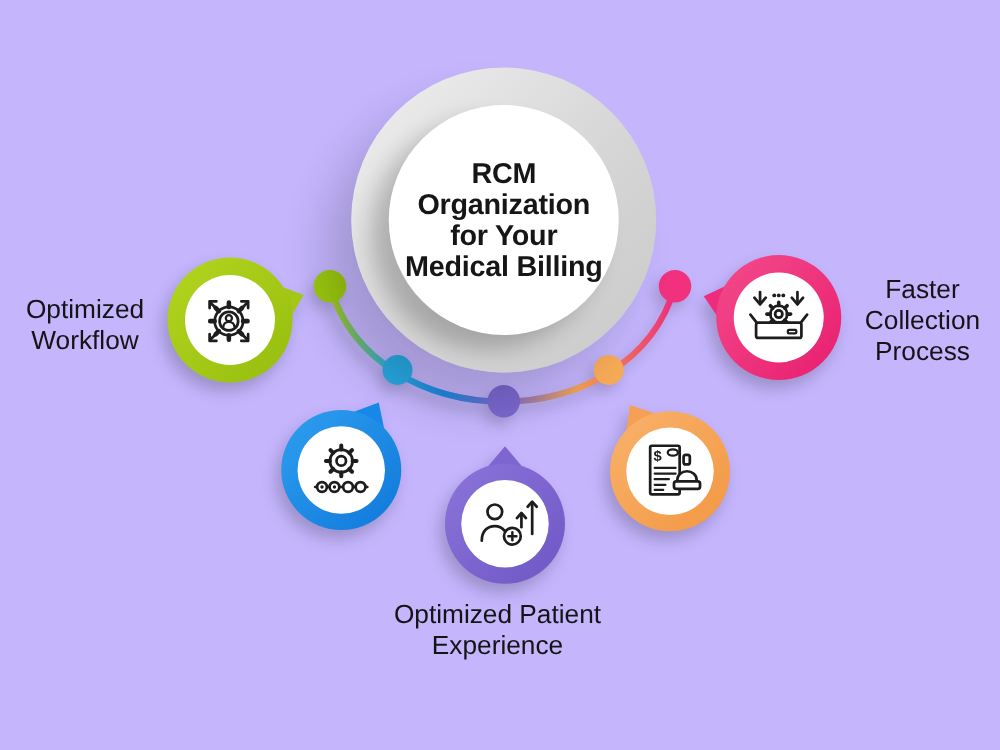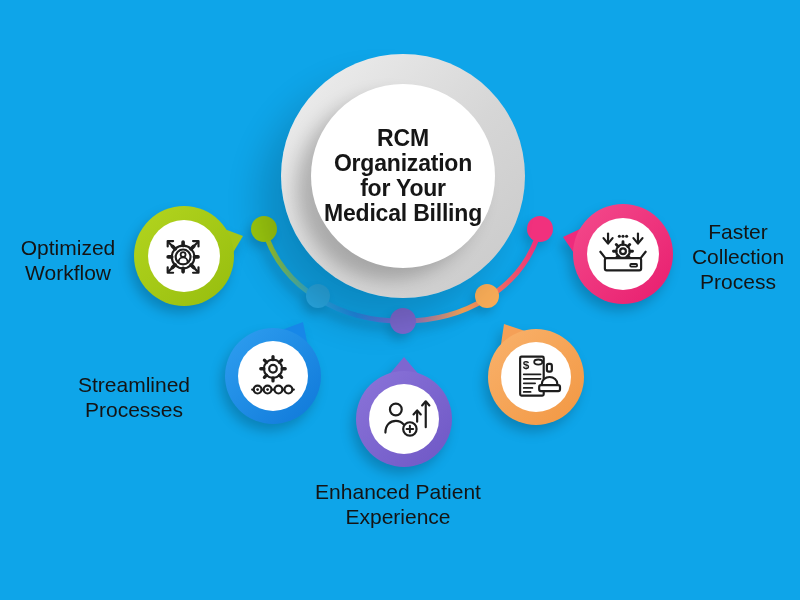--- a/index.html
+++ b/index.html
@@ -1,17 +1,17 @@
 <!DOCTYPE html>
 <html><head>
 <meta charset="utf-8">
 <style>
   * { margin:0; padding:0; box-sizing:border-box; }
   body { font-family: "Liberation Sans", sans-serif; background:#fff; }
-  .canvas { position:relative; width:800px; height:600px; background:#0ea5e9; overflow:hidden; }
+  .canvas { position:relative; width:800px; height:600px; background:#c4b5fd; overflow:hidden; }
 
   svg.layer { position:absolute; left:0; top:0; }
   #arc-layer { z-index:1; filter: drop-shadow(-4px 6px 5px rgba(0,0,0,0.16)); }
   #nodes-layer { z-index:3; }
   .node-shadow { filter: drop-shadow(-4px 7px 6px rgba(0,0,0,0.20)); }
 
   .center-outer {
     position:absolute; left:281px; top:54px; width:244px; height:244px;
     border-radius:50%; z-index:2;
     background: linear-gradient(135deg, #f0f0f0 0%, #d6d6d6 55%, #c9c9c9 100%);
@@ -205,21 +205,19 @@
       <circle cx="32" cy="29" r="7.5"></circle>
       <circle cx="32" cy="29" r="3.2"></circle>
       <path d="M12.5,36.5 L7,29.5 M51.5,36.5 L57,29.5"></path>
       <rect x="12" y="36.5" width="40" height="13.5" rx="2" fill="#ffffff"></rect>
       <rect x="40" y="43" width="7.5" height="3" rx="1" stroke-width="2"></rect>
     </svg>
   </div>
 
   <div class="node-label" id="label-0">Optimized
 Workflow</div>
-  <div class="node-label" id="label-1">Streamlined
-Processes</div>
-  <div class="node-label" id="label-2">Enhanced Patient
+  <div class="node-label" id="label-2">Optimized Patient
 Experience</div>
   <div class="node-label" id="label-4">Faster
 Collection
 Process</div>
 
 </div>
 
 </body></html>

